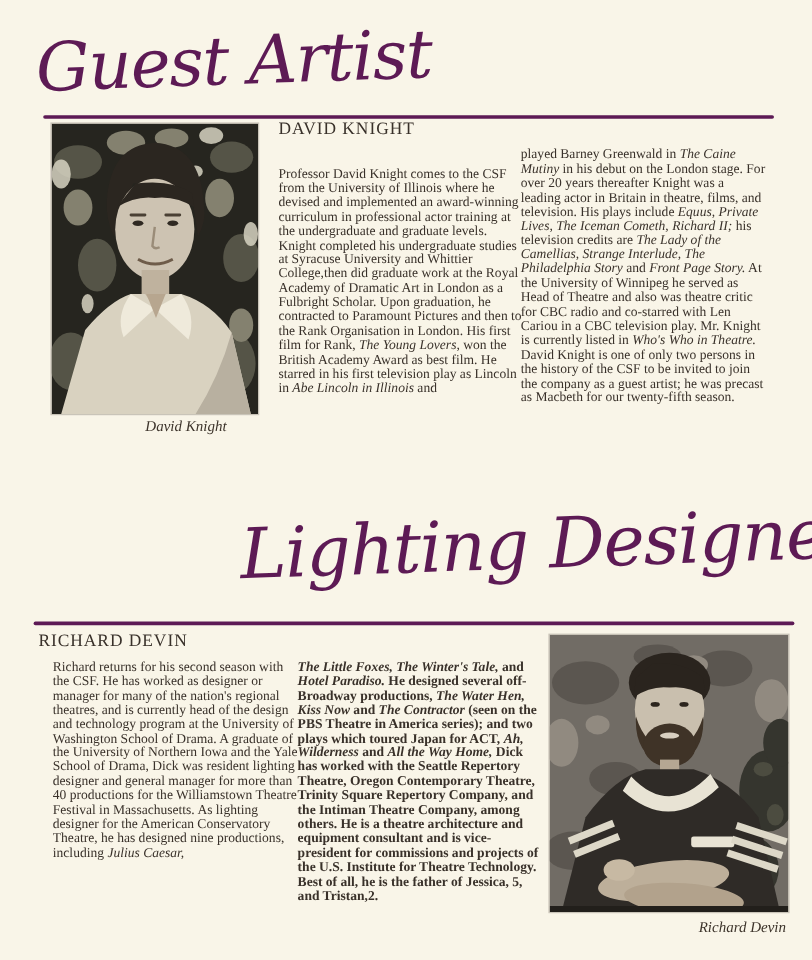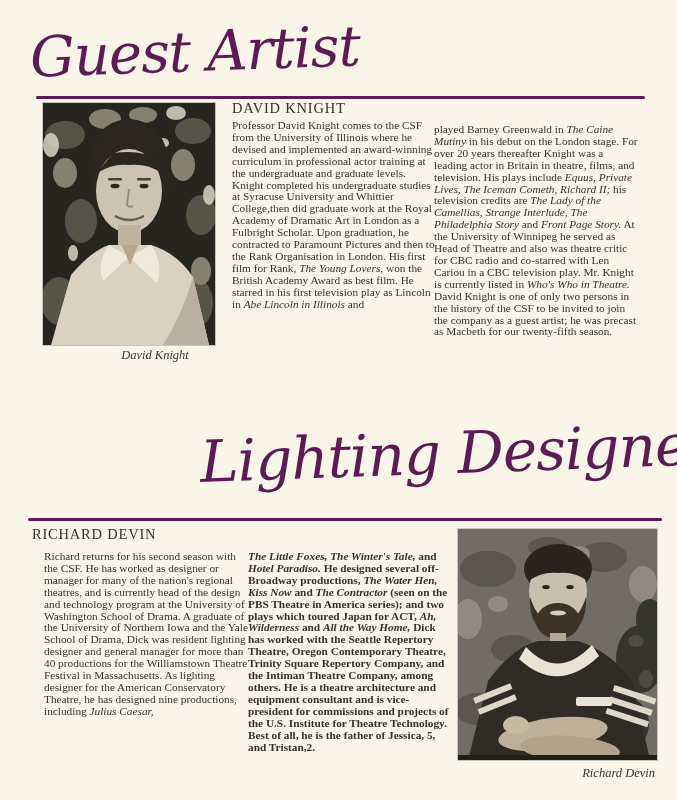--- a/index.html
+++ b/index.html
@@ -53,21 +53,21 @@
   #richard-heading{left:32px;top:526px;}
 
   .body-col{
     position:absolute;
     font-size:11.3px;
     line-height:11.9px;
     color:#39312a;
     text-align:left;
   }
   .body-col em{font-style:italic;}
-  #ga-col1{left:232px;top:120px;width:205px;}
+  #ga-col1{left:232px;top:140px;width:205px;}
   #ga-col2{left:434px;top:124px;width:205px;}
   #ld-col1{left:44px;top:551px;width:204px;}
   #ld-col2{left:248px;top:551px;width:206px;font-weight:bold;}
 
   .photo{
     position:absolute;
     box-shadow:0 0 0 1px rgba(60,50,40,0.25);
     overflow:hidden;
   }
   #photo-david{left:43px;top:103px;width:172px;height:242px;}

